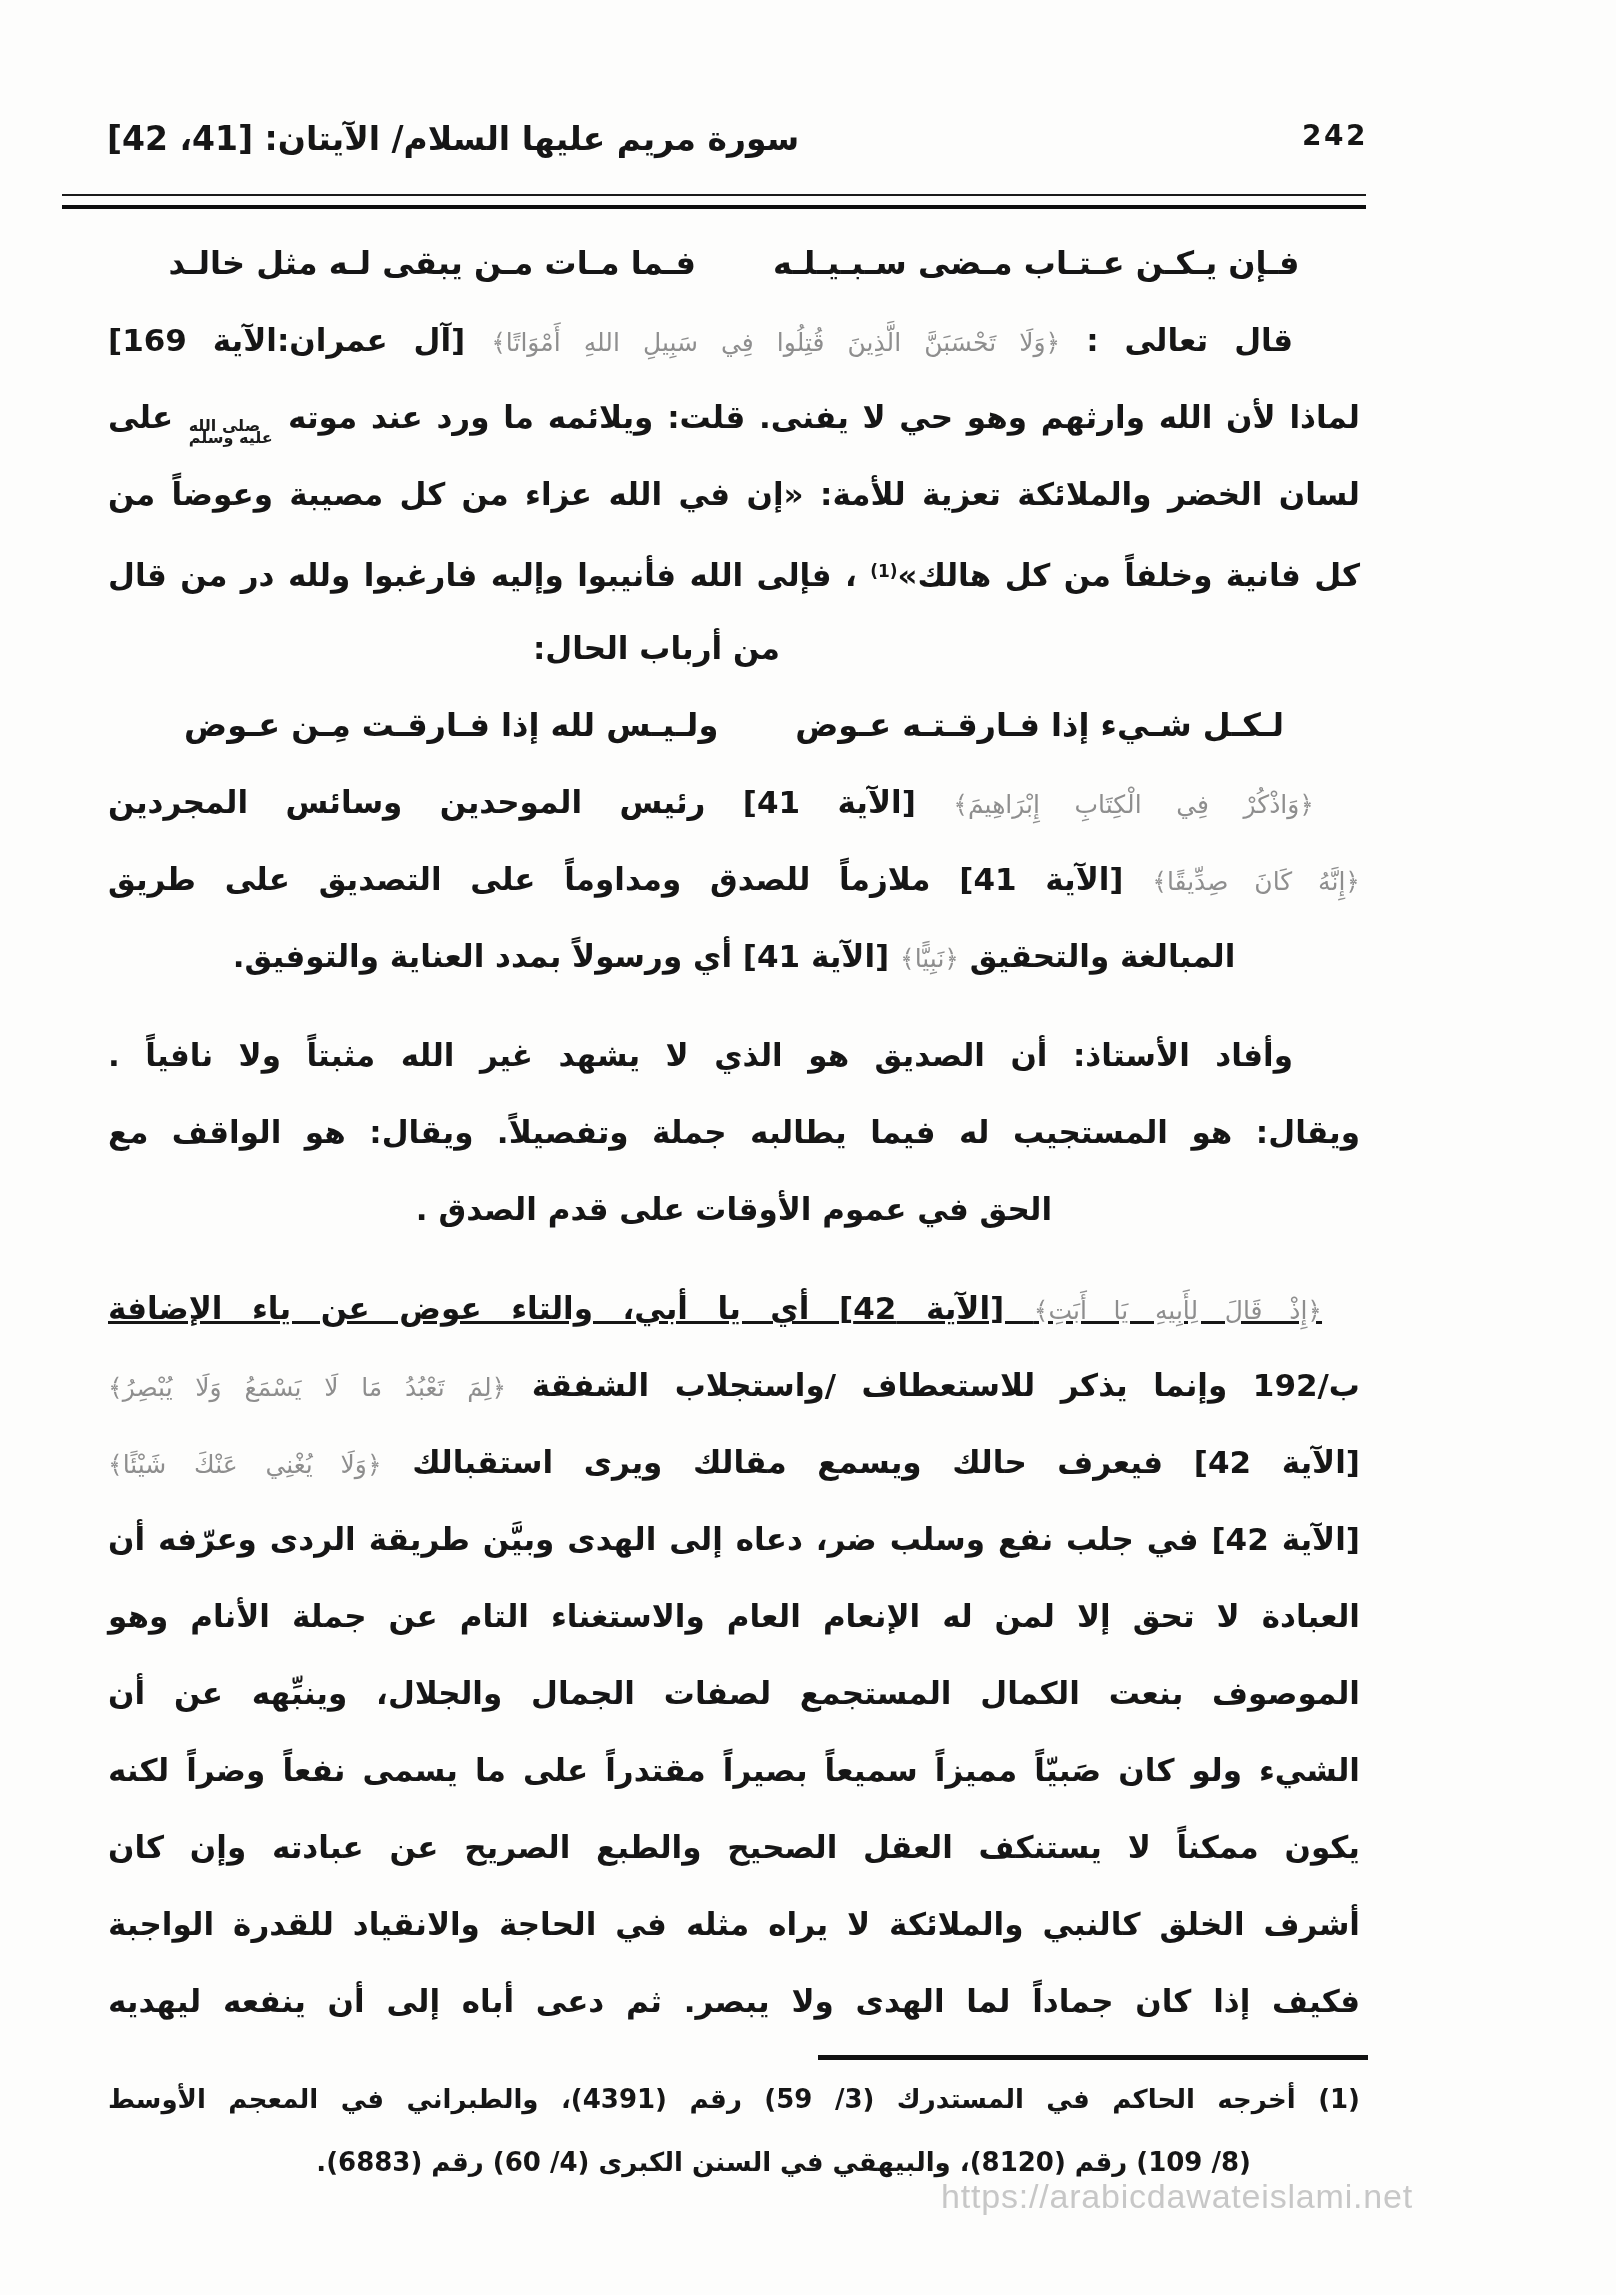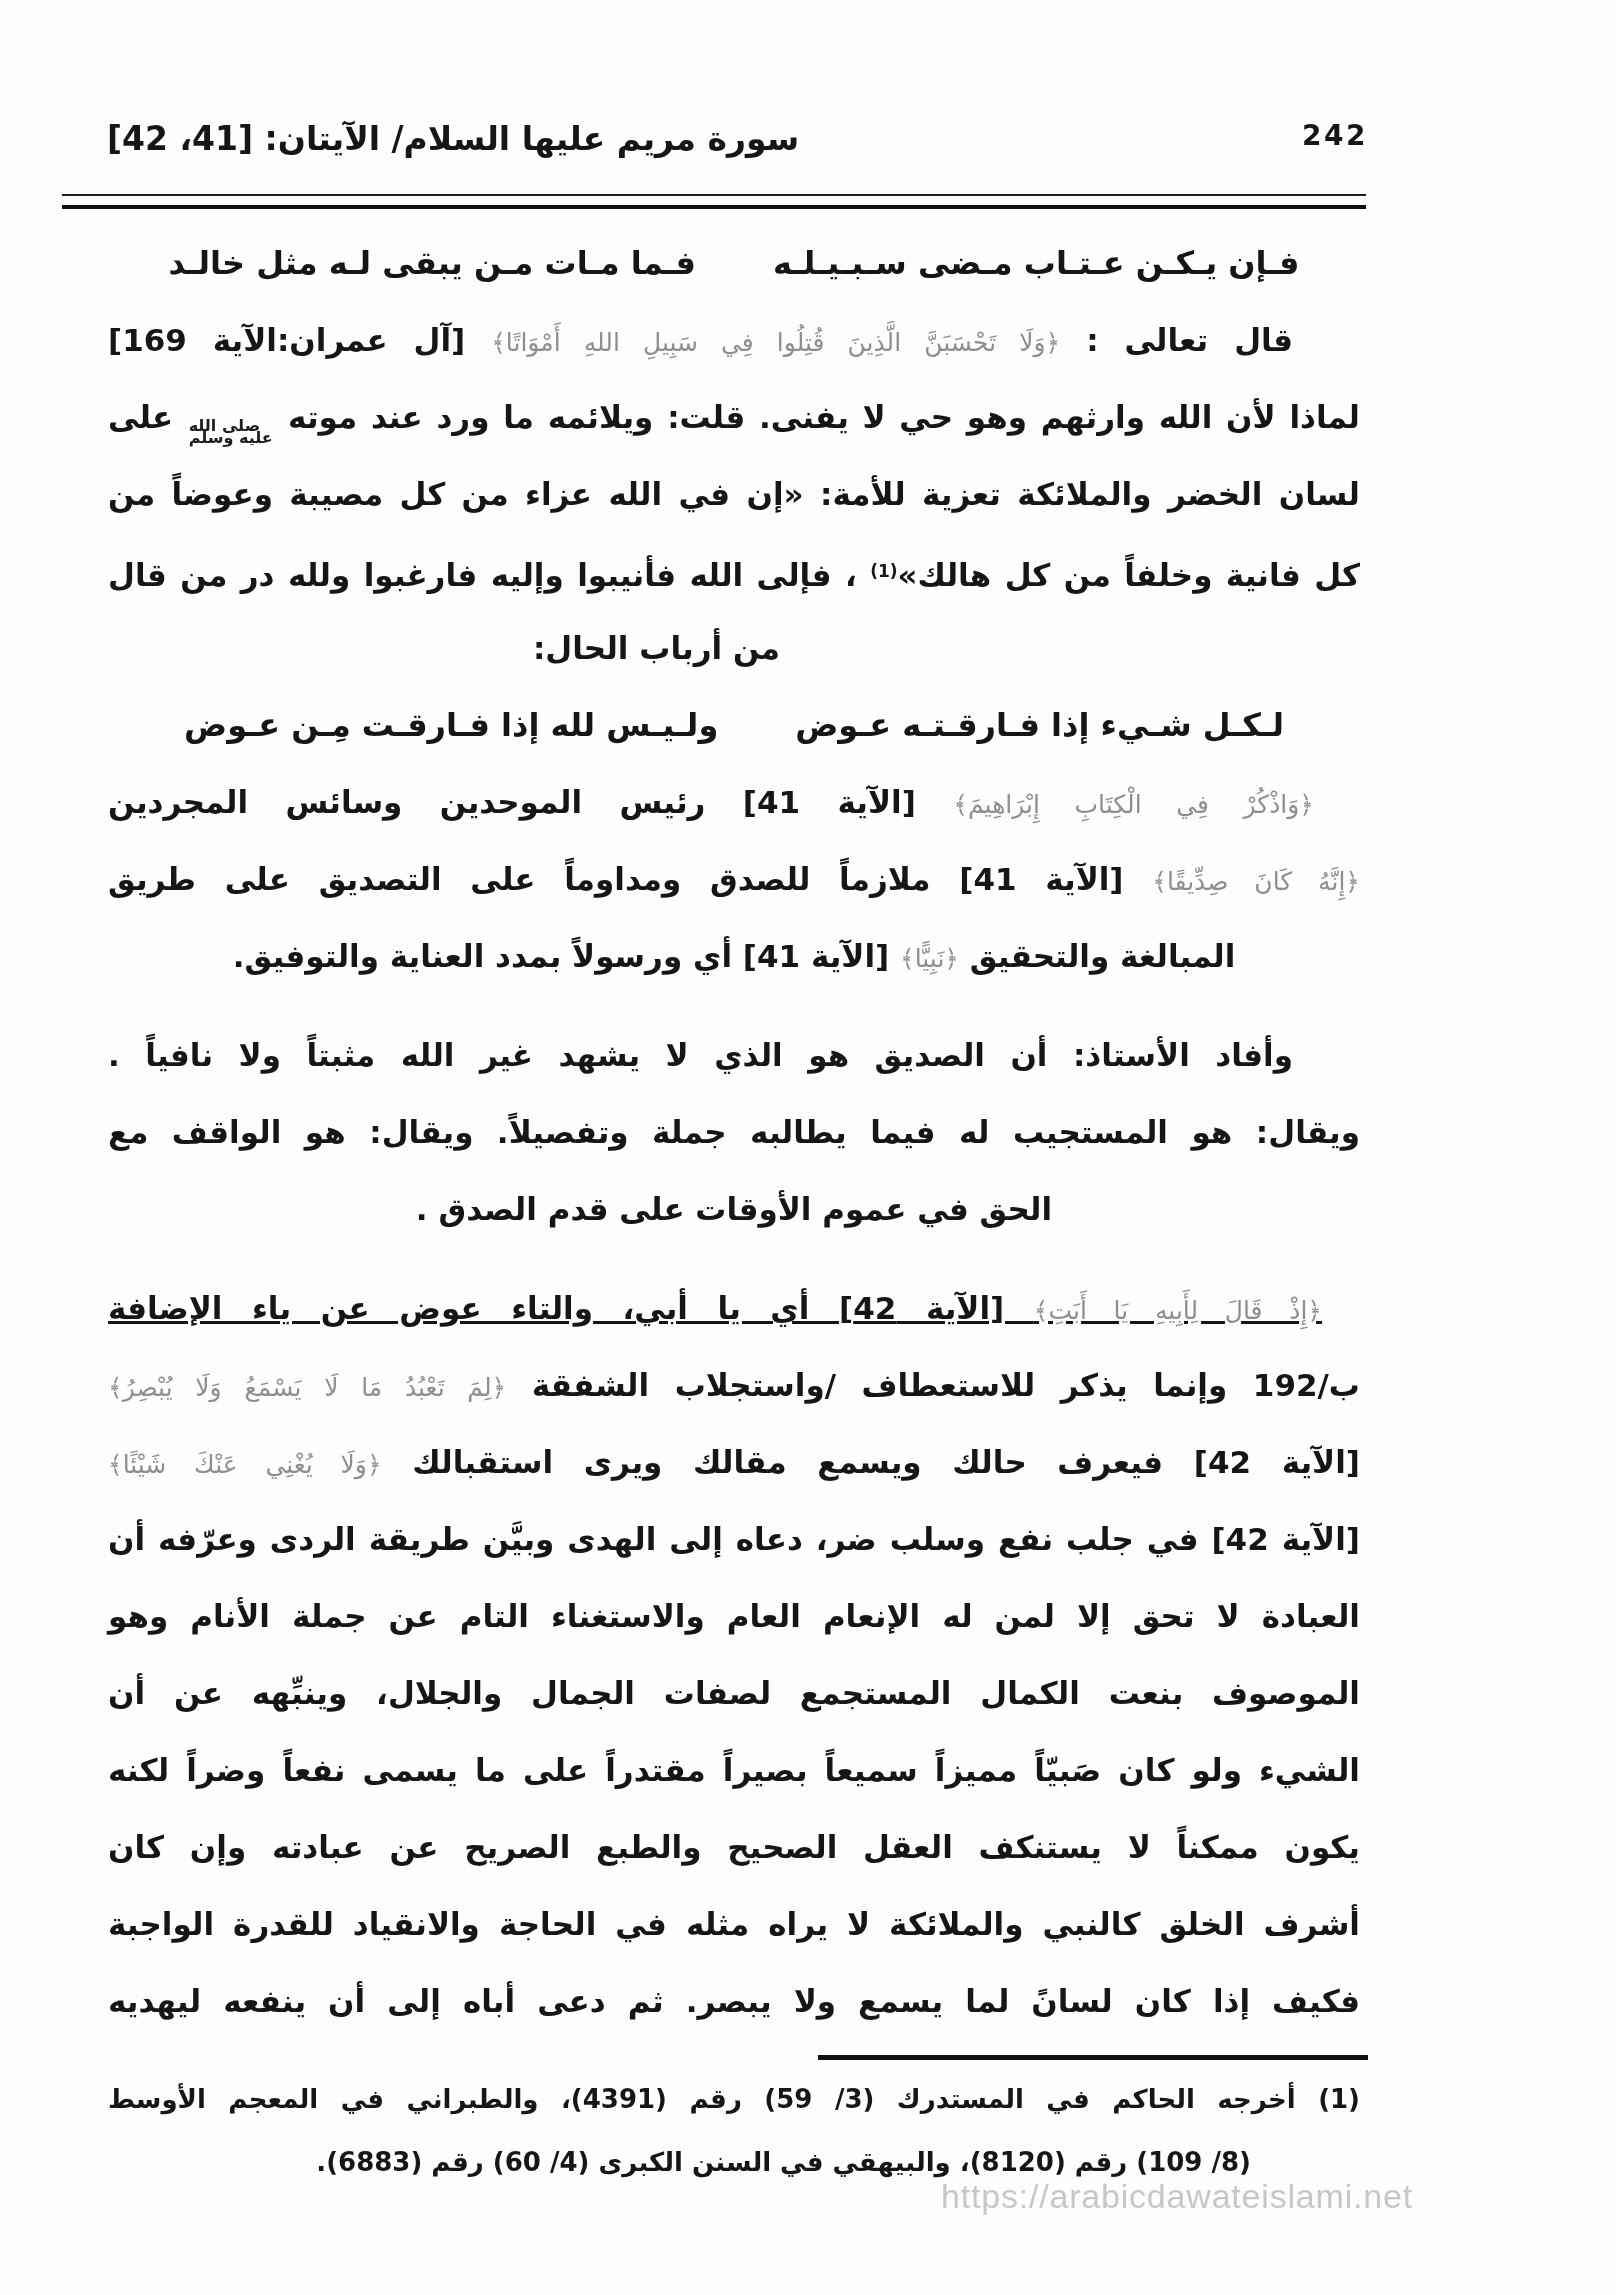--- a/index.html
+++ b/index.html
@@ -118,21 +118,21 @@
       <div class="line end"><span class="t">الحق في عموم الأوقات على قدم الصدق .</span></div>
       <div class="line j sp" style="padding-right: 38px; text-decoration: underline;"><span class="quran">﴿إِذْ قَالَ لِأَبِيهِ يَا أَبَتِ﴾</span><span class="t"> [الآية 42] أي يا أبي، والتاء عوض عن ياء الإضافة</span></div>
       <div class="line j"><span class="folio">192/ب</span><span class="t"> وإنما يذكر للاستعطاف /واستجلاب الشفقة </span><span class="quran">﴿لِمَ تَعْبُدُ مَا لَا يَسْمَعُ وَلَا يُبْصِرُ﴾</span></div>
       <div class="line j"><span class="t">[الآية 42] فيعرف حالك ويسمع مقالك ويرى استقبالك </span><span class="quran">﴿وَلَا يُغْنِي عَنْكَ شَيْئًا﴾</span></div>
       <div class="line j"><span class="t">[الآية 42] في جلب نفع وسلب ضر، دعاه إلى الهدى وبيَّن طريقة الردى وعرّفه أن</span></div>
       <div class="line j"><span class="t">العبادة لا تحق إلا لمن له الإنعام العام والاستغناء التام عن جملة الأنام وهو</span></div>
       <div class="line j"><span class="t">الموصوف بنعت الكمال المستجمع لصفات الجمال والجلال، وينبِّهه عن أن</span></div>
       <div class="line j"><span class="t">الشيء ولو كان صَبيّاً مميزاً سميعاً بصيراً مقتدراً على ما يسمى نفعاً وضراً لكنه</span></div>
       <div class="line j"><span class="t">يكون ممكناً لا يستنكف العقل الصحيح والطبع الصريح عن عبادته وإن كان</span></div>
       <div class="line j"><span class="t">أشرف الخلق كالنبي والملائكة لا يراه مثله في الحاجة والانقياد للقدرة الواجبة</span></div>
-      <div class="line j"><span class="t">فكيف إذا كان لسانً لما يسمع ولا يبصر. ثم دعى أباه إلى أن ينفعه ليهديه</span></div>
+      <div class="line j"><span class="t">فكيف إذا كان جماداً لما الهدى ولا يبصر. ثم دعى أباه إلى أن ينفعه ليهديه</span></div>
     </main>
 
   <div class="footnote-divider"></div>
 
   <section class="footnotes">
       <div class="fline j">(1) أخرجه الحاكم في المستدرك (3/ 59) رقم (4391)، والطبراني في المعجم الأوسط</div>
       <div class="fline end" style="padding-right: 109px;">(8/ 109) رقم (8120)، والبيهقي في السنن الكبرى (4/ 60) رقم (6883).</div>
     </section>
 
   <div class="watermark">https://arabicdawateislami.net</div>

